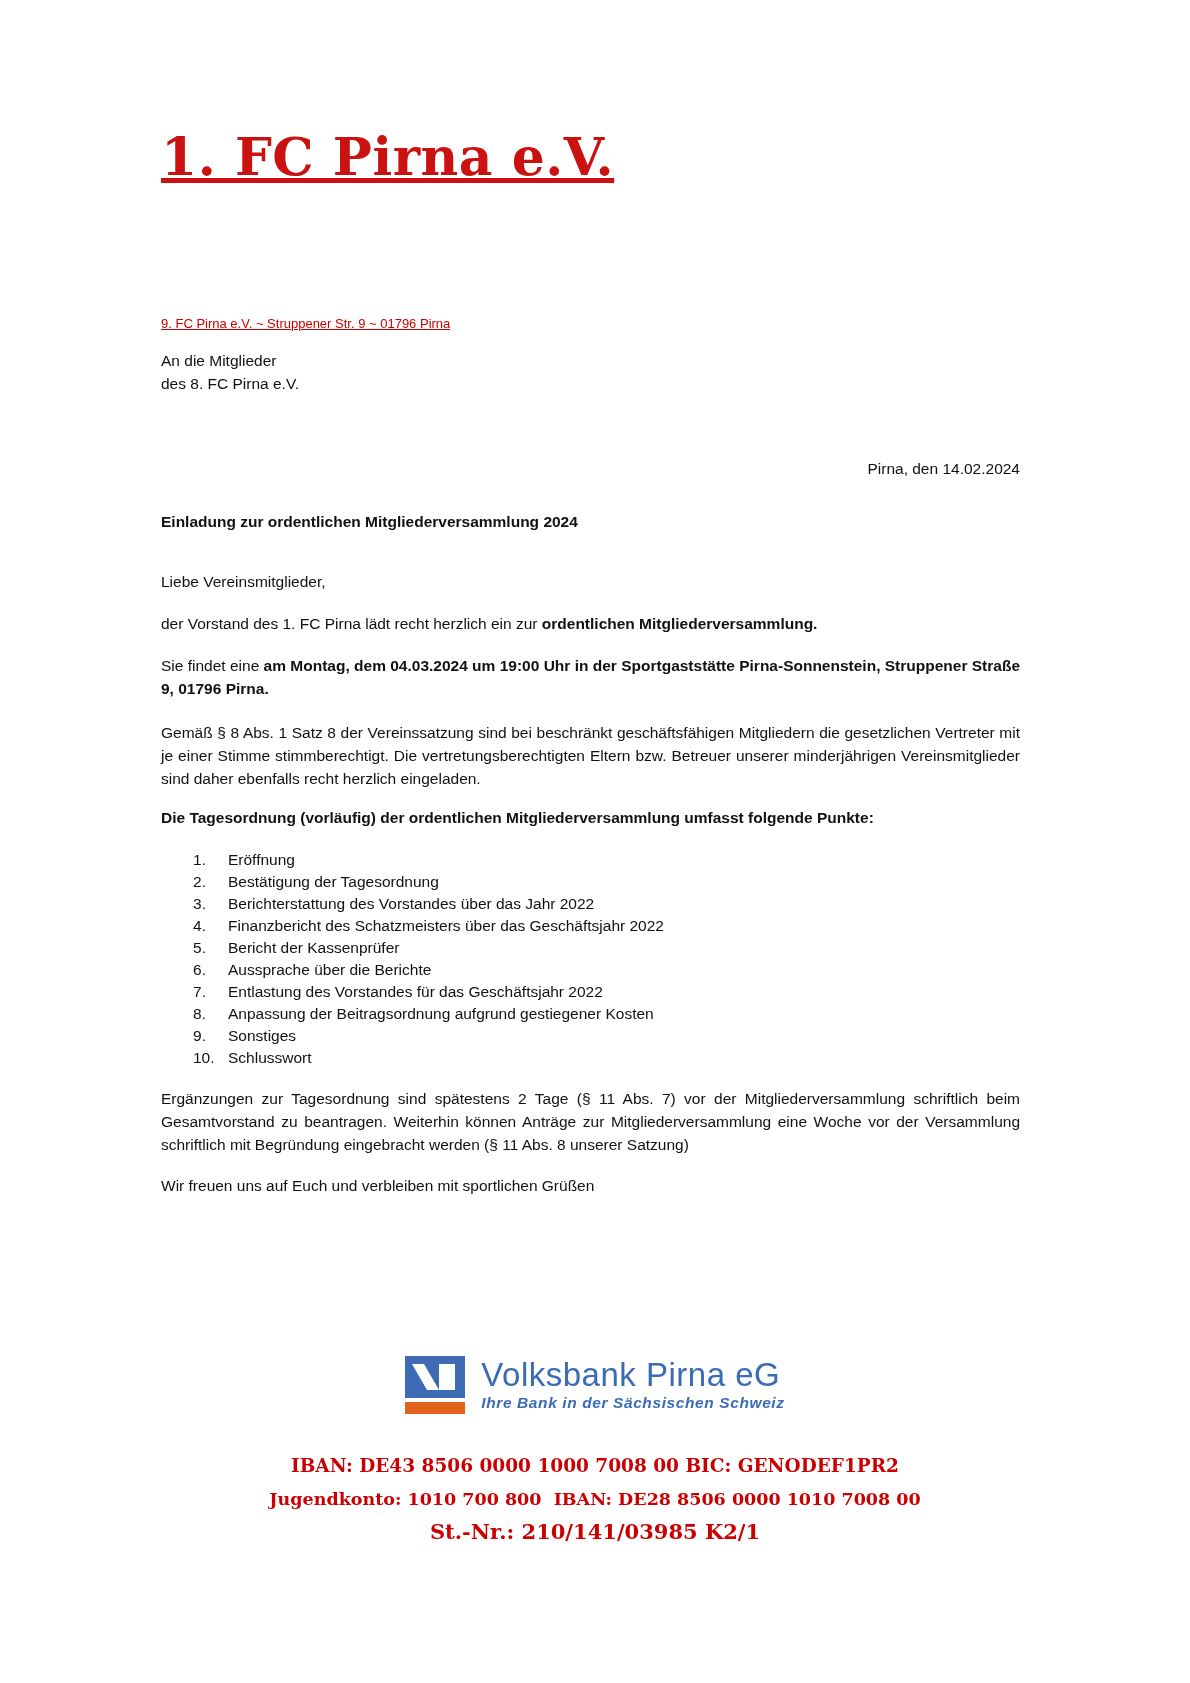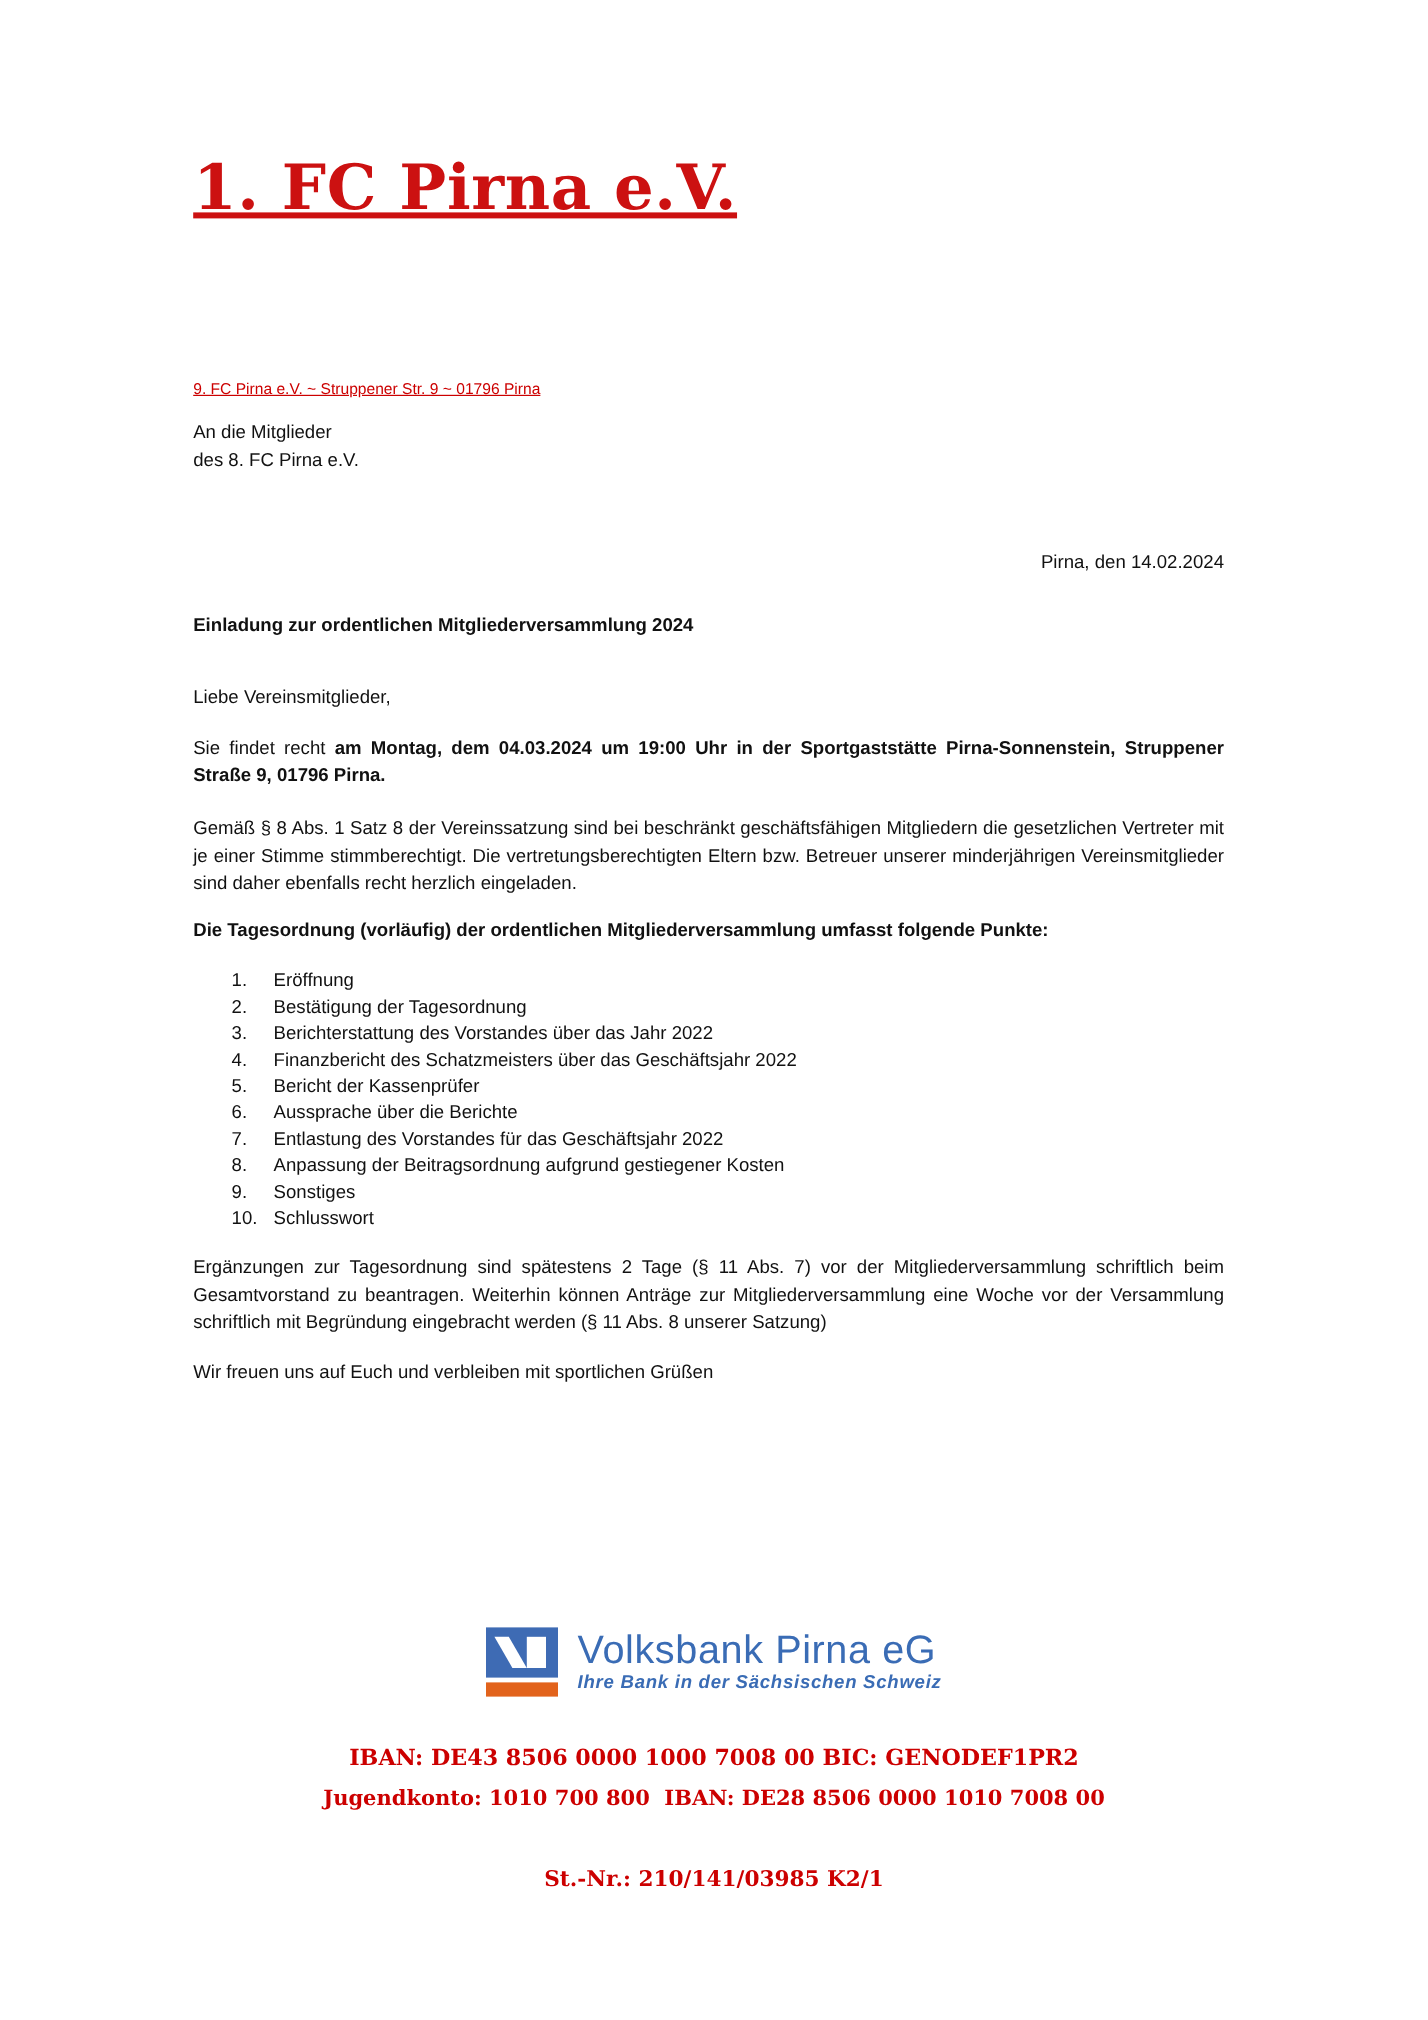--- a/index.html
+++ b/index.html
@@ -86,21 +86,21 @@
     position:absolute;left:0;width:1190px;
     text-align:center;
     font-family:"DejaVu Serif", serif;
     font-weight:bold;
     color:#cc0000;
     white-space:pre;
   }
   .bank-line-1{top:1423px;font-size:18.5px;}
   .bank-line-2{top:1455px;font-size:18.5px;}
   .bank-line-3{top:1489px;font-size:17.5px;}
-  .bank-line-4{top:1519px;font-size:18px;margin-top:37px;}
+  .bank-line-4{top:1519px;font-size:21px;}
 </style>
 </head>
 <body>
 
 <div class="page">
 
   <div class="club-title">1. FC Pirna e.V.</div>
 
   <div class="sender-line">9. FC Pirna e.V. ~ Struppener Str. 9 ~ 01796 Pirna</div>
 
@@ -109,22 +109,23 @@
     <div>des 8. FC Pirna e.V.</div>
   </div>
 
   <div class="date-line">Pirna, den 14.02.2024</div>
 
   <div class="subject-line">Einladung zur ordentlichen Mitgliederversammlung 2024</div>
 
   <div class="letter-body">
     <p class="p-salutation">Liebe Vereinsmitglieder,</p>
 
+    <p class="p-invite"><span>der Vorstand des 1. FC Pirna lädt recht herzlich ein zur </span><b>ordentlichen Mitgliederversammlung.</b></p>
 
-    <p class="p-when"><span>Sie findet recht </span><b>am Montag, dem 04.03.2024 um 19:00 Uhr in der Sportgaststätte Pirna-Sonnenstein, Struppener Straße 9, 01796 Pirna.</b></p>
+    <p class="p-when"><span>Sie findet eine </span><b>am Montag, dem 04.03.2024 um 19:00 Uhr in der Sportgaststätte Pirna-Sonnenstein, Struppener Straße 9, 01796 Pirna.</b></p>
 
     <p class="p-legal">Gemäß § 8 Abs. 1 Satz 8 der Vereinssatzung sind bei beschränkt geschäftsfähigen Mitgliedern die gesetzlichen Vertreter mit je einer Stimme stimmberechtigt. Die vertretungsberechtigten Eltern bzw. Betreuer unserer minderjährigen Vereinsmitglieder sind daher ebenfalls recht herzlich eingeladen.</p>
 
     <p class="p-agenda-intro">Die Tagesordnung (vorläufig) der ordentlichen Mitgliederversammlung umfasst folgende Punkte:</p>
 
     <ol class="agenda">
         <li>Eröffnung</li>
         <li>Bestätigung der Tagesordnung</li>
         <li>Berichterstattung des Vorstandes über das Jahr 2022</li>
         <li>Finanzbericht des Schatzmeisters über das Geschäftsjahr 2022</li>

